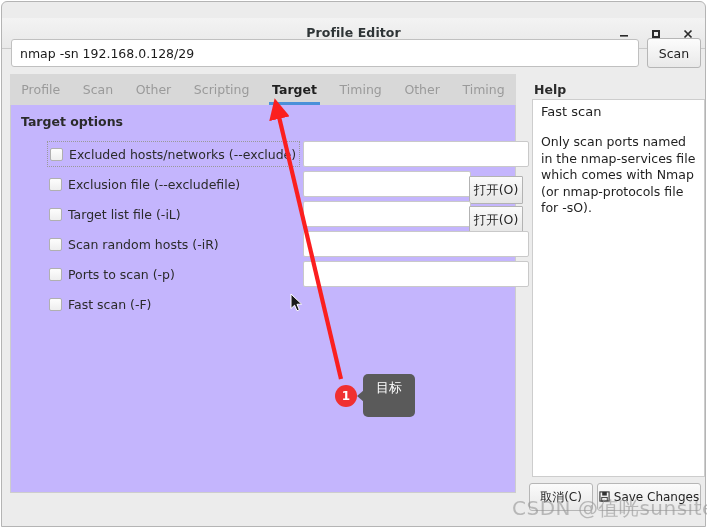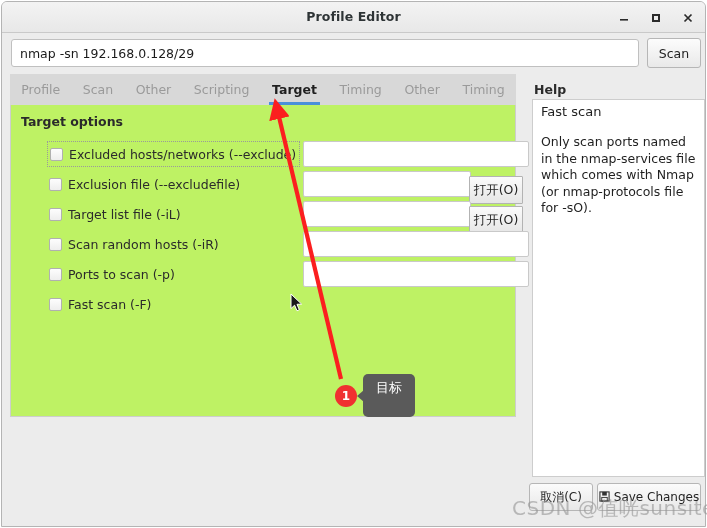--- a/index.html
+++ b/index.html
@@ -25,21 +25,21 @@
     width: 705px;
     height: 526px;
     background: #ececec;
     border: 1px solid #b4b4b4;
     border-radius: 6px 6px 0 0;
     box-sizing: border-box;
     overflow: hidden;
   }
   .titlebar {
     position: absolute;
-    left: 0; top: 0;
+    left: 0; top: 16px;
     width: 100%;
     height: 31px;
     background: linear-gradient(#f3f3f3, #e8e8e8);
     border-bottom: 1px solid #c9c9c9;
     box-sizing: border-box;
   }
   .title-text {
     position: absolute;
     left: 0; right: 0;
     top: 7px;
@@ -156,22 +156,22 @@
     bottom: 0;
     height: 3px;
     background: #4a90d9;
   }
 
   .content-panel {
     position: absolute;
     left: 8px;
     top: 31px;
     width: 506px;
-    height: 312px;
-    background: #bef264;
+    height: 388px;
+    background: #c4b5fd;
     border: 1px solid #cdcdcd;
     border-top: none;
     box-sizing: border-box;
   }
   .section-title {
     position: absolute;
     left: 10px;
     top: 9px;
     font-size: 12.5px;
     font-weight: bold;

